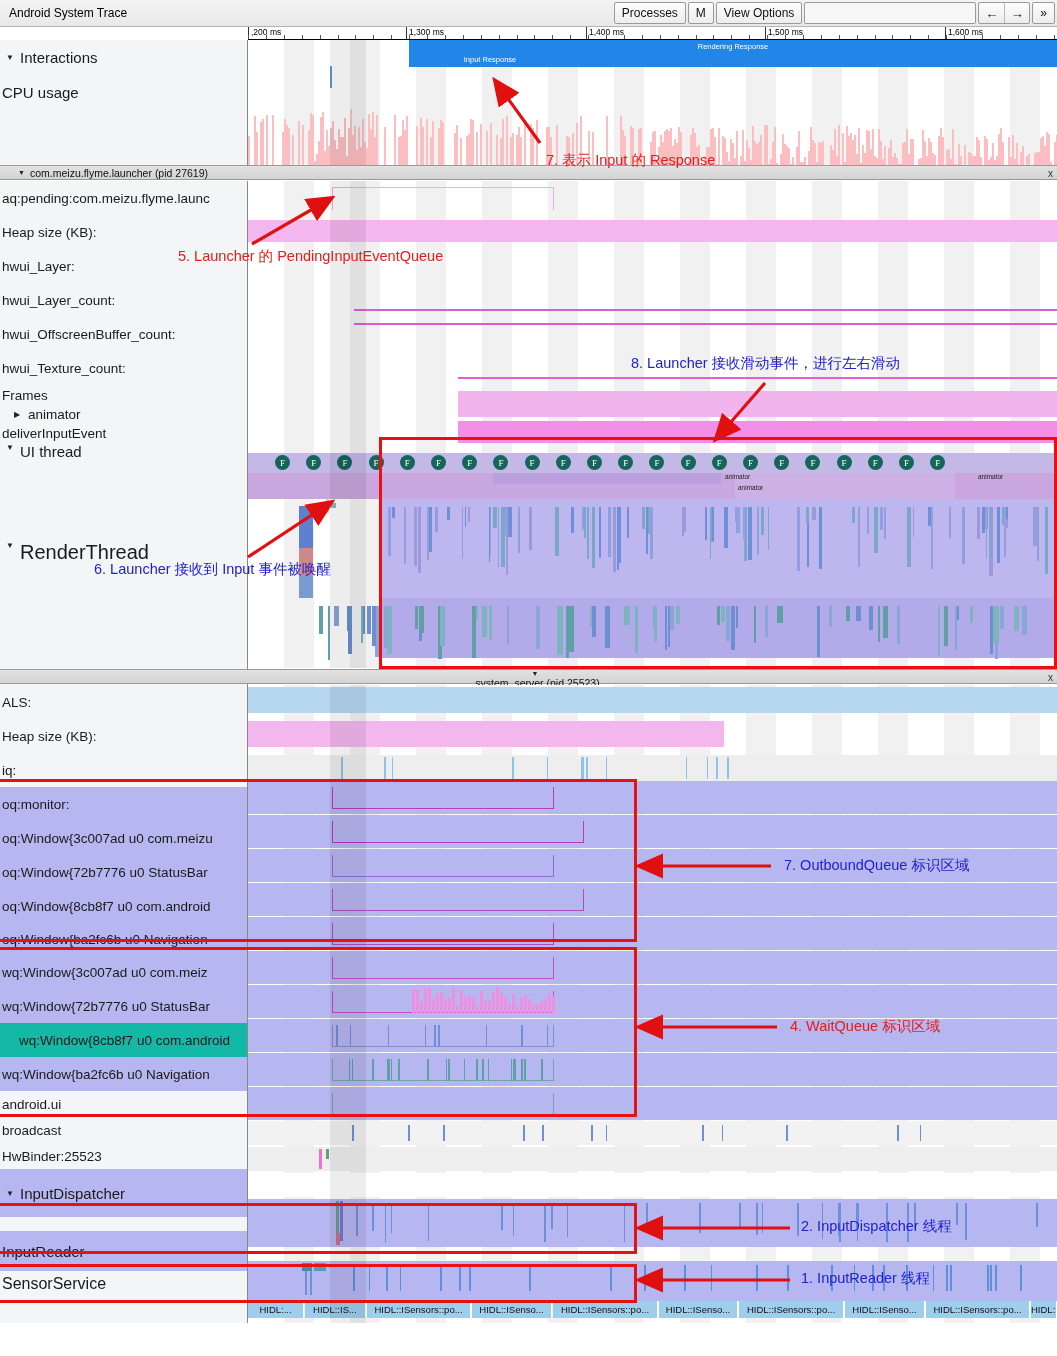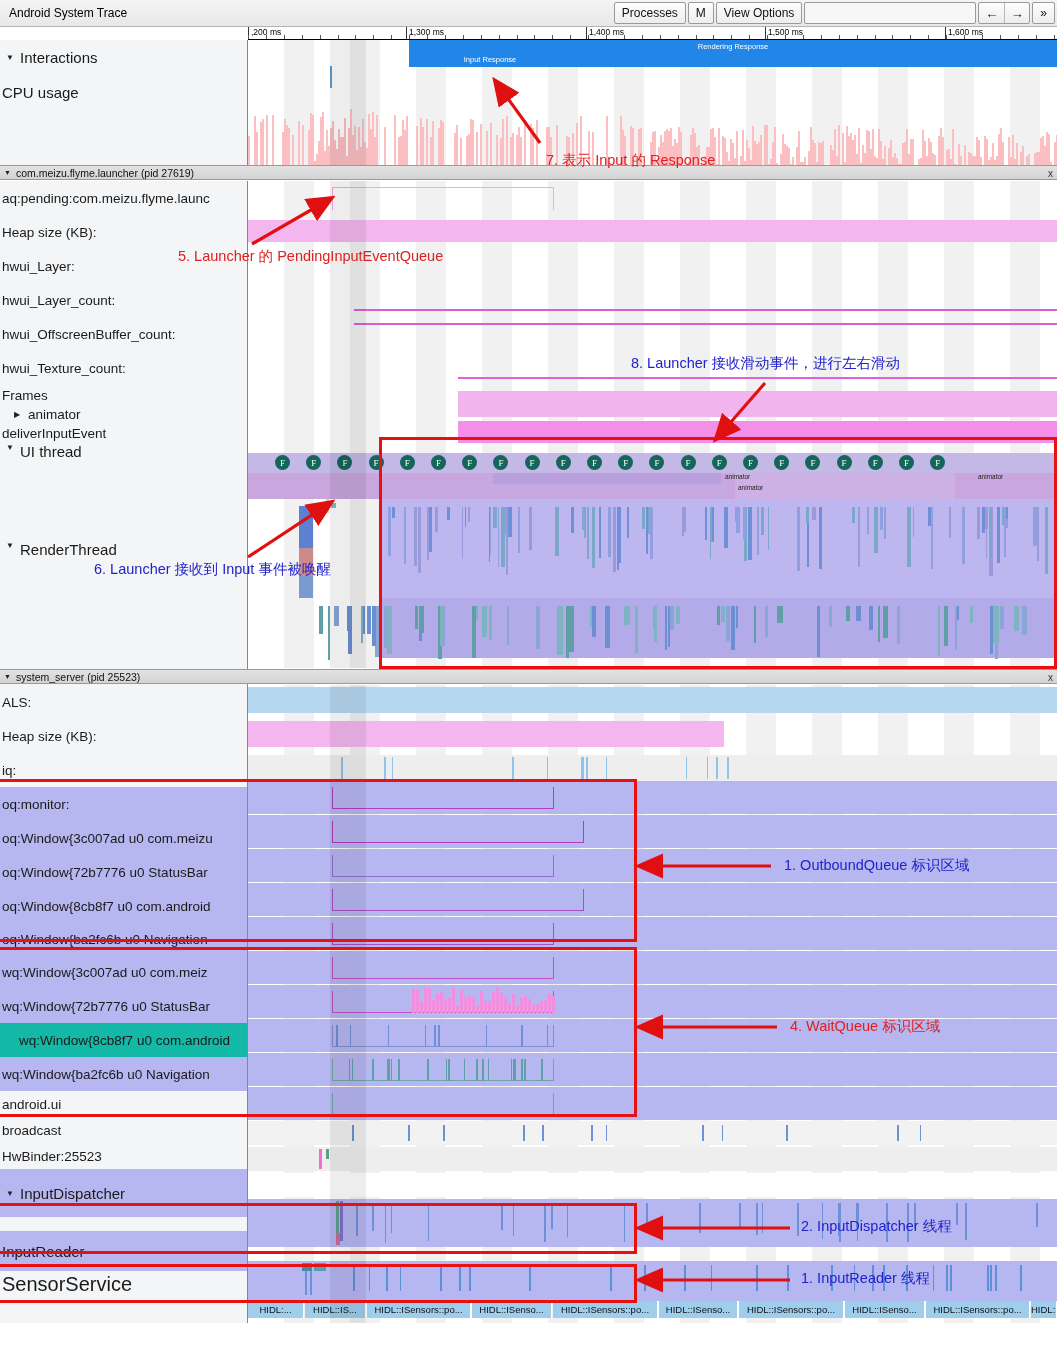--- a/index.html
+++ b/index.html
@@ -92,21 +92,21 @@
       rgba(0,0,0,0.055) 36px, rgba(0,0,0,0.055) 66px);
     pointer-events: none;
   }
 
   
   .proc-header {
     position: absolute; left: 0; width: 1057px; height: 15px;
     background: linear-gradient(#e2e2e2, #d3d3d3);
     border-top: 1px solid #9a9a9a; border-bottom: 1px solid #9a9a9a;
     display: flex; align-items: center;
-    font-size: 10.5px; color: #111; padding-left: 4px;
+    font-size: 10.5px; color: #111; padding-left: 18px;
   }
   .proc-header .twisty { width: 12px; font-size: 7px; }
   .proc-close {
     position: absolute; right: 4px; top: 0; font-size: 10px; color: #333;
     line-height: 15px; cursor: pointer;
   }
   .interaction-bar {
     position: absolute; background: #2286e8; color: #fff;
     font-size: 7.5px; text-align: center; line-height: 13px;
     overflow: hidden; white-space: nowrap;
@@ -680,21 +680,21 @@
     </div>
     <div class="track-row" style="height:20px;">
         <span>deliverInputEvent</span>
       </div>
     <div class="track-row" style="height:98px; align-items:flex-start; padding-left:6px;">
       <span class="twisty">▼</span>
       <span style="font-size:15px">UI thread</span>
     </div>
     <div class="track-row" style="height:60px; align-items:flex-start; padding-left:6px;">
       <span class="twisty">▼</span>
-      <span style="font-size:15px">RenderThread</span>
+      <span style="font-size:20px">RenderThread</span>
     </div>
   </div>
 
   <div class="plot-col" style="top:181px; height:487px; background:#fff;">
     <div class="stripes"></div>
     <div id="launcher-plots">
         <div style="position: absolute; left: 84px; top: 6px; width: 222px; height: 23px; border-top: 1px solid rgb(240, 168, 232); border-right: 1px solid rgb(240, 168, 232); border-left: 1px solid rgb(240, 168, 232); border-image: initial; border-bottom: none;"></div>
         <div class="slice" style="left: 0px; top: 39px; width: 809px; height: 22px; background: rgb(244, 182, 238);"></div>
         <div class="slice" style="left: 106px; top: 128px; width: 703px; height: 1.5px; background: rgb(217, 95, 208);"></div>
         <div class="slice" style="left: 106px; top: 142px; width: 703px; height: 1.5px; background: rgb(217, 95, 208);"></div>
@@ -897,21 +897,21 @@
         <div class="fbadge" style="left: 619.8px; top: 274px;">F</div>
         <div class="fbadge" style="left: 651px; top: 274px;">F</div>
         <div class="fbadge" style="left: 682.2px; top: 274px;">F</div>
       </div>
     <div class="animator-lbl" style="left:477px; top:292px;">animator</div>
     <div class="animator-lbl" style="left:490px; top:303px;">animator</div>
     <div class="animator-lbl" style="left:730px; top:292px;">animator</div>
   <div style="position: absolute; left: 82px; top: 0px; width: 36px; height: 100%; background: rgba(0, 0, 0, 0.07); pointer-events: none;"></div>
     </div>
 
-  <div class="proc-header" style="top:669px;">
+  <div class="proc-header" style="top:669px;flex-direction:column;">
     <span class="twisty">▼</span>
     <span>system_server (pid 25523)</span>
     <span class="proc-close">x</span>
   </div>
 
   <div class="label-col" style="top:685px; height:638px;">
     <div class="track-row" style="height:34px;">
         <span>ALS:</span>
       </div>
     <div class="track-row" style="height:34px;">
@@ -958,21 +958,21 @@
       </div>
     <div class="track-row" style="height:48px; background:#b6b6f0; padding-left:6px;">
       <span class="twisty">▼</span>
       <span style="font-size:15px">InputDispatcher</span>
     </div>
     <div class="track-row" style="height:14px;"></div>
     <div class="track-row" style="height:40px; background:#b6b6f0;">
       <span style="font-size:15px">InputReader</span>
     </div>
     <div class="track-row" style="height:26px;">
-      <span style="font-size:20px">SensorService</span>
+      <span style="font-size:16px">SensorService</span>
     </div>
   </div>
 
   <div class="plot-col" style="top:685px; height:638px; background:#fff;">
     <div class="stripes"></div>
     <div id="ss-plots">
         <div class="slice" style="left: 0px; top: 2px; width: 809px; height: 26px; background: rgb(182, 215, 240);"></div>
         <div class="slice" style="left: 0px; top: 36px; width: 476px; height: 26px; background: rgb(244, 182, 238);"></div>
         <div class="slice" style="left: 0px; top: 70px; width: 809px; height: 26px; background: rgb(238, 238, 238);"></div>
         <div class="slice" style="left: 437.98px; top: 72px; width: 1.5px; height: 22px; background: rgb(143, 195, 232);"></div>
@@ -1194,18 +1194,18 @@
     <line x1="771" y1="866" x2="641" y2="866" stroke="#e01010" stroke-width="3.2" marker-end="url(#ah)"></line>
     <line x1="777" y1="1027" x2="641" y2="1027" stroke="#e01010" stroke-width="3.2" marker-end="url(#ah)"></line>
     <line x1="790" y1="1228" x2="641" y2="1228" stroke="#e01010" stroke-width="3.2" marker-end="url(#ah)"></line>
     <line x1="790" y1="1280" x2="641" y2="1280" stroke="#e01010" stroke-width="3.2" marker-end="url(#ah)"></line>
   </svg>
 
   <div class="anno anno-red" style="left:546px;  top:151px;">7. 表示 Input 的 Response</div>
   <div class="anno anno-red" style="left:178px;  top:247px;">5. Launcher 的  PendingInputEventQueue</div>
   <div class="anno anno-blue" style="left:631px;  top:354px;">8. Launcher 接收滑动事件，进行左右滑动</div>
   <div class="anno anno-blue" style="left:94px;   top:560px;">6. Launcher 接收到 Input 事件被唤醒</div>
-  <div class="anno anno-blue" style="left:784px;  top:856px;">1. OutboundQueue 标识区域</div>
+  <div class="anno anno-blue" style="left:784px;  top:856px;">7. OutboundQueue 标识区域</div>
   <div class="anno anno-red" style="left:790px;  top:1017px;">4. WaitQueue 标识区域</div>
   <div class="anno anno-blue" style="left:801px;  top:1217px;">2. InputDispatcher 线程</div>
   <div class="anno anno-blue" style="left:801px;  top:1269px;">1. InputReader 线程</div>
 
 </div>
 
 </body></html>

